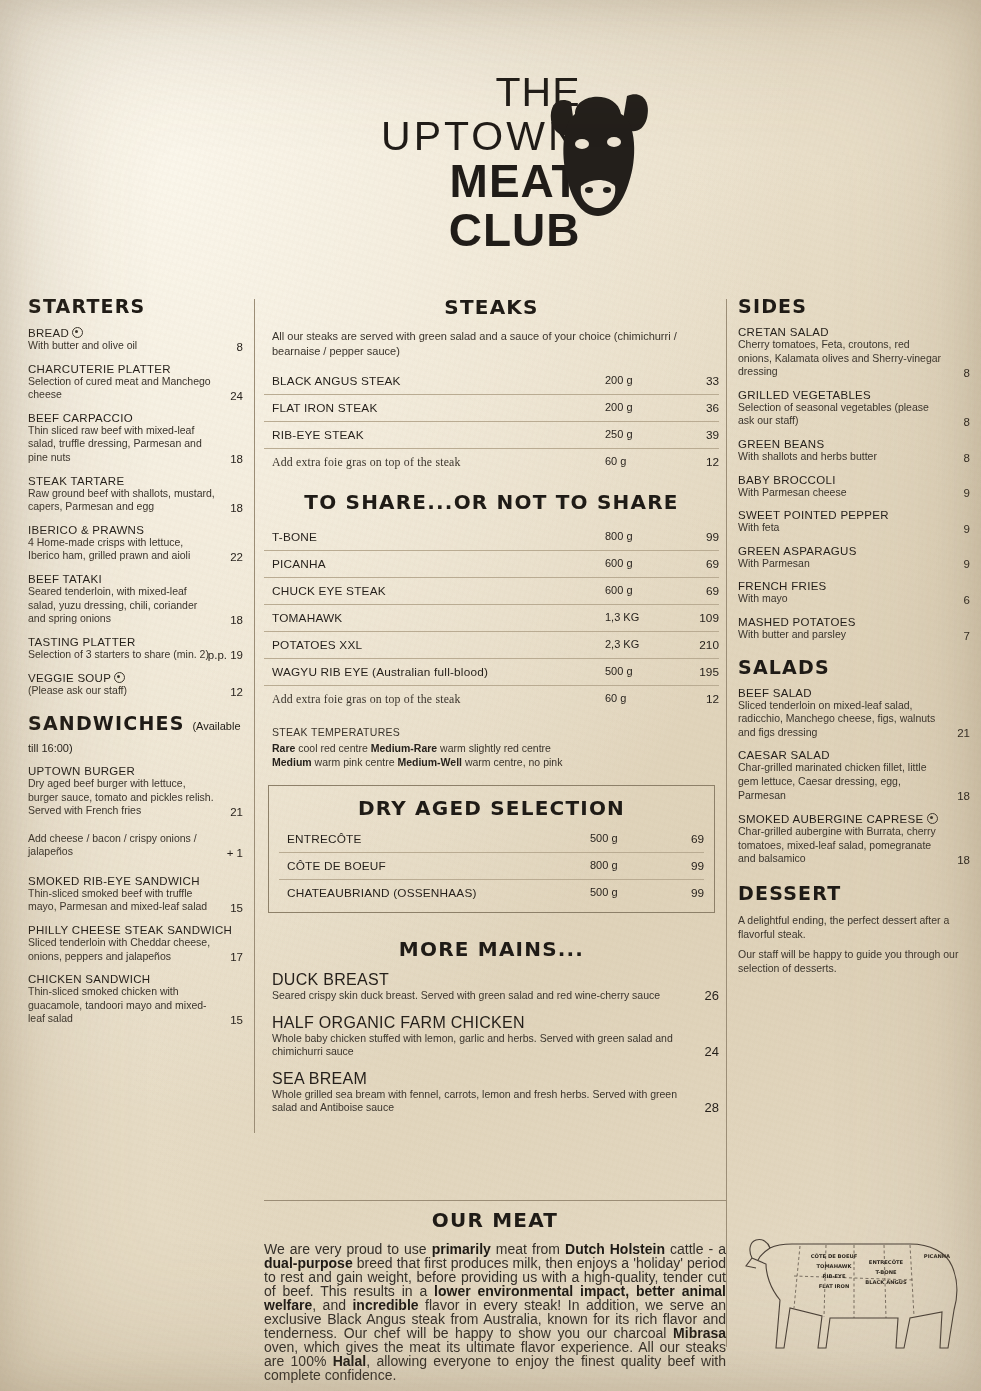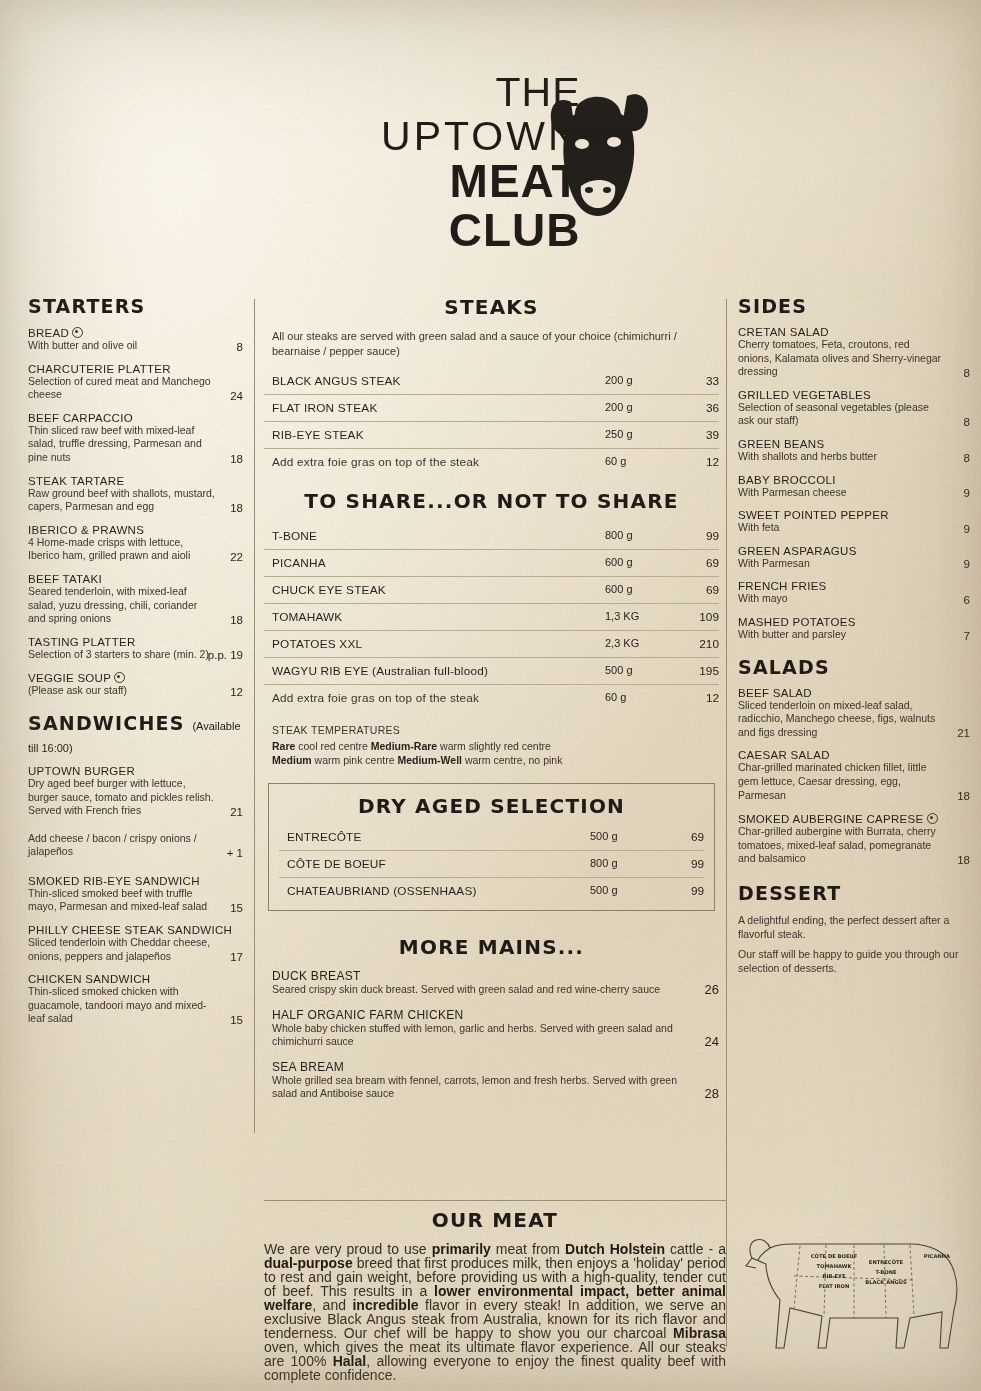--- a/index.html
+++ b/index.html
@@ -176,40 +176,40 @@
     border-top: 1px solid #b2a territ;
     padding: 6px 0 6px 8px;
     font-size: 11.8px;
     color: #241f1a;
     border-top: 1px solid #b9ab92;
   }
   .row:first-child { border-top: none; }
   .row .rn { flex: 1 1 auto; letter-spacing: .2px; }
   .row .rw { width: 72px; text-align: left; font-size: 11px; }
   .row .rp { width: 42px; text-align: right; }
-  .row.sub-note .rn { color: #3a342c; text-transform: none; }
+  .row.sub-note .rn { color: #3a342c; text-transform: none; font-family: Liberation Serif, serif; }
 
   .temps {
     margin: 12px 0 0 8px;
     font-size: 10.5px;
     line-height: 14px;
     color: #3a342c;
   }
   .temps .t-title { letter-spacing: .3px; margin-bottom: 2px; }
   .temps b { color: #241f1a; }
 
   .boxed {
     border: 1px solid #8d8069;
     margin: 16px 4px 0 4px;
     padding: 10px 10px 6px 10px;
   }
   .boxed h2.sec.center { margin-bottom: 6px; }
 
   .mains .item { margin-bottom: 11px; }
-  .mains .item .nm { font-size: 12px; }
+  .mains .item .nm { font-size: 16px; }
   .mains .item .ds { padding-right: 40px; }
   .mains .item .pr { font-size: 13px; }
 
   
   .ourmeat {
     position: absolute;
     left: 236px;
     top: 913px;
     width: 462px;
   }

